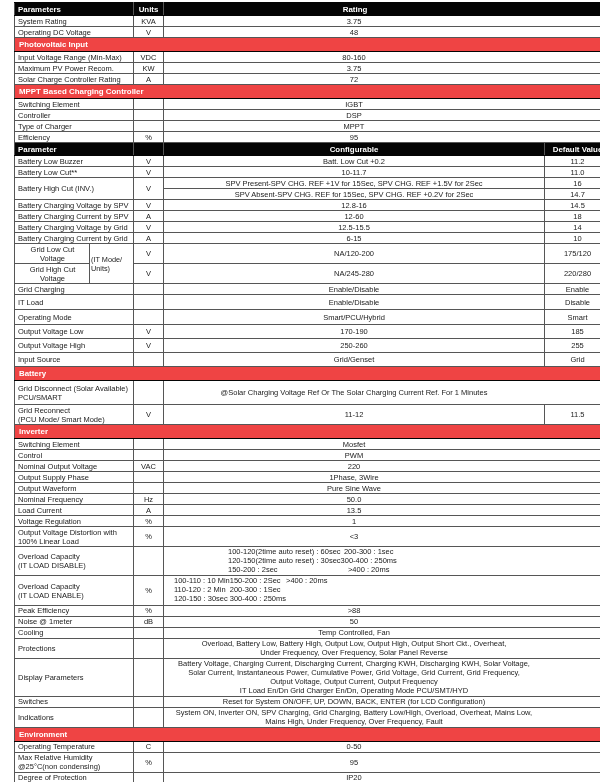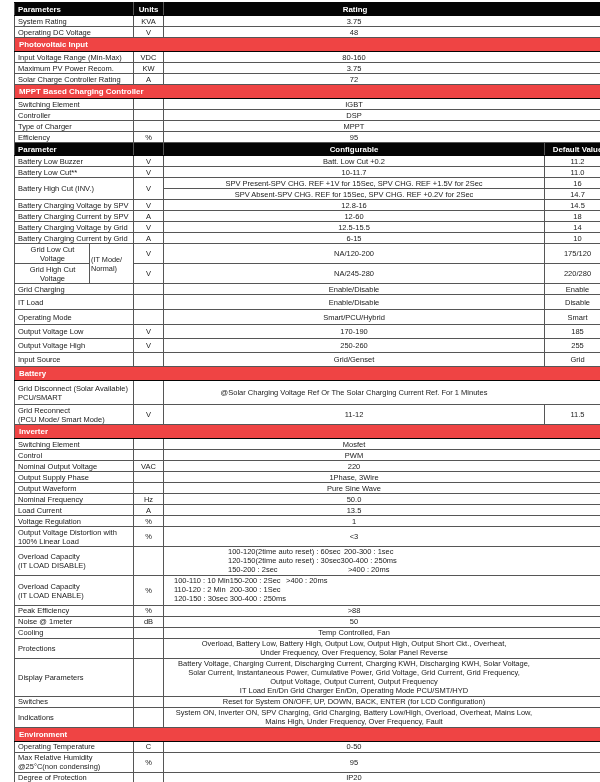--- a/index.html
+++ b/index.html
@@ -148,21 +148,21 @@
           <tr>
             <td class="p" colspan="2">Battery Charging Current by Grid</td>
             <td class="u">A</td>
             <td class="v">6-15</td>
             <td class="d">10</td>
           </tr>
           <tr style="height: 12px;">
             <td class="psub">Grid Low Cut Voltage</td>
             <td class="pshared" rowspan="2">
               <div>(IT Mode/</div>
-              <div>Normal)</div>
+              <div>Units)</div>
             </td>
             <td class="u">V</td>
             <td class="v">NA/120-200</td>
             <td class="d">175/120</td>
           </tr>
           <tr style="height: 12px;">
             <td class="psub">Grid High Cut Voltage</td>
             <td class="u">V</td>
             <td class="v">NA/245-280</td>
             <td class="d">220/280</td>

